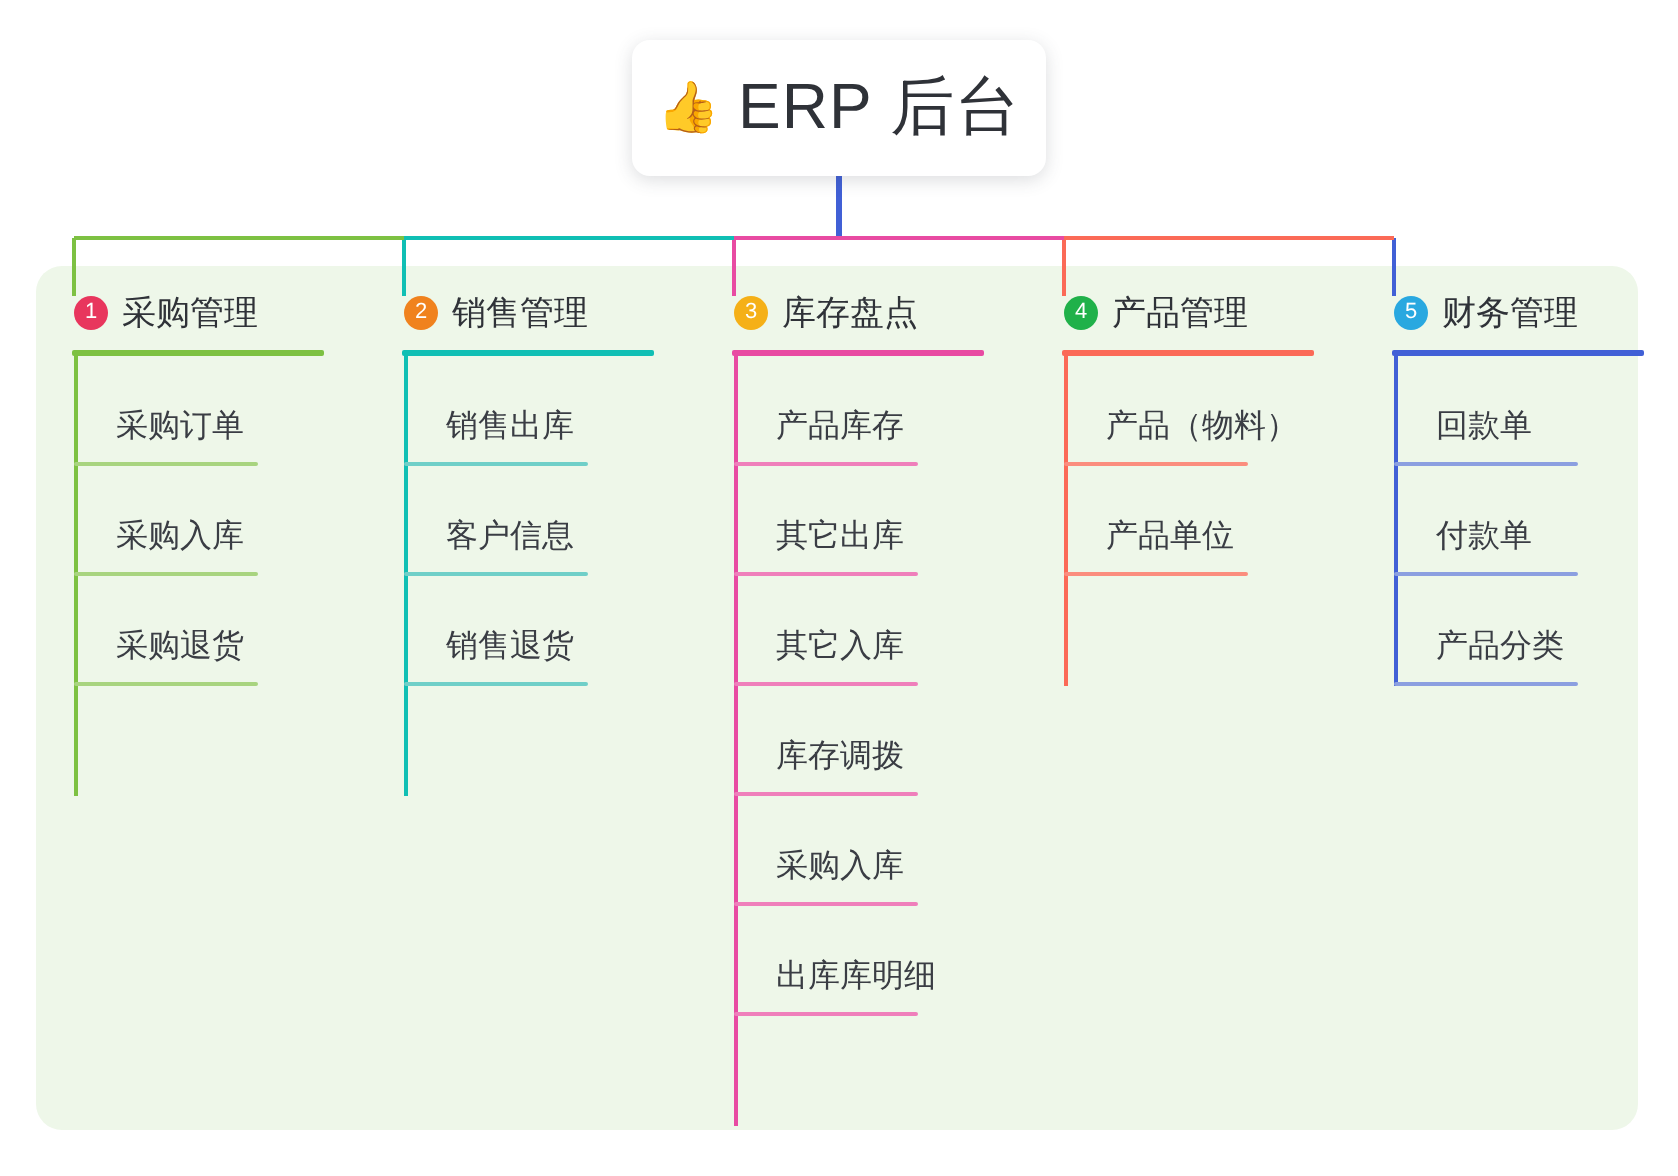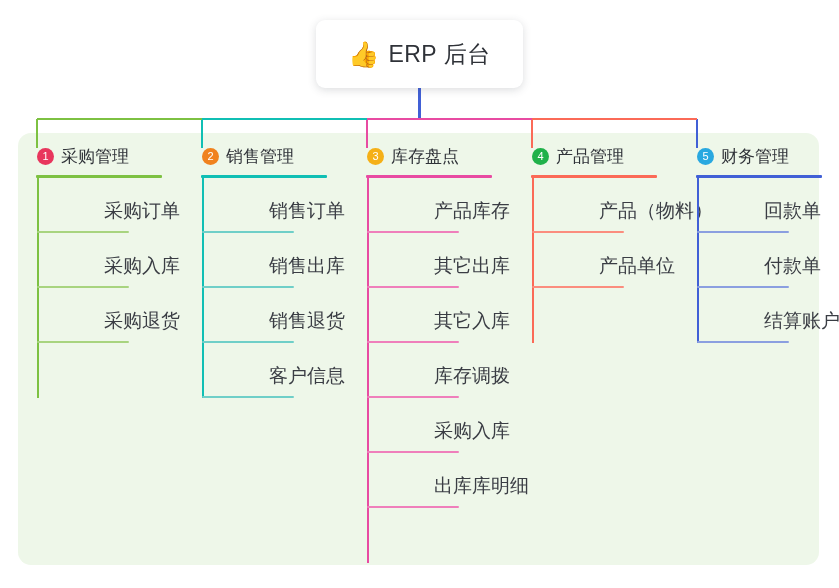--- a/index.html
+++ b/index.html
@@ -36,21 +36,21 @@
     justify-content: center;
     gap: 9px;
     box-sizing: border-box;
   }
   #root-node .root-emoji {
     font-size: 25px;
     line-height: 1;
     display: inline-block;
   }
   #root-node .root-title {
-    font-size: 23px;
+    font-size: 32px;
     color: #2f3238;
     letter-spacing: 0.5px;
     white-space: nowrap;
   }
 
   
   #connectors {
     position: absolute;
     left: 0;
     top: 0;
@@ -121,24 +121,23 @@
   .leaf {
     position: relative;
     height: 55px;
     box-sizing: border-box;
     padding-left: 21px;
   }
   .leaf-label {
     position: absolute;
     left: 21px;
     bottom: 9px;
-    font-size: 19px;
+    font-size: 16px;
     color: #3a3d44;
     white-space: nowrap;
-    margin-left: 46px;
   }
   .leaf-rule {
     position: absolute;
     left: 0;
     bottom: 0;
     height: 2px;
     border-radius: 1px;
   }
 </style>
 </head>
@@ -192,35 +191,31 @@
       </div>
       <div class="branch" style="left: 183px; width: 165px;">
         <div class="branch-head">
           <span class="badge" style="background: rgb(240, 130, 30);">2</span>
           <span class="branch-title">销售管理</span>
         </div>
         <div class="head-rule" style="background: rgb(16, 191, 180); width: 126px;"></div>
         <div class="leaves">
           <div class="spine" style="background: rgb(16, 191, 180); height: 220px;"></div>
           <div class="leaf">
-            <span class="leaf-label">销售订单</span>
-            <div class="leaf-rule" style="background: rgb(111, 207, 200); width: 92px;"></div>
-          </div>
-          <div class="leaf">
             <span class="leaf-label">销售出库</span>
             <div class="leaf-rule" style="background: rgb(111, 207, 200); width: 92px;"></div>
           </div>
           <div class="leaf">
+            <span class="leaf-label">客户信息</span>
+            <div class="leaf-rule" style="background: rgb(111, 207, 200); width: 92px;"></div>
+          </div>
+          <div class="leaf">
             <span class="leaf-label">销售退货</span>
             <div class="leaf-rule" style="background: rgb(111, 207, 200); width: 92px;"></div>
           </div>
-          <div class="leaf">
-            <span class="leaf-label">客户信息</span>
-            <div class="leaf-rule" style="background: rgb(111, 207, 200); width: 92px;"></div>
-          </div>
         </div>
       </div>
       <div class="branch" style="left: 348px; width: 165px;">
         <div class="branch-head">
           <span class="badge" style="background: rgb(245, 176, 23);">3</span>
           <span class="branch-title">库存盘点</span>
         </div>
         <div class="head-rule" style="background: rgb(232, 75, 162); width: 126px;"></div>
         <div class="leaves">
           <div class="spine" style="background: rgb(232, 75, 162); height: 385px;"></div>
@@ -278,20 +273,20 @@
           <div class="spine" style="background: rgb(65, 96, 214); height: 165px;"></div>
           <div class="leaf">
             <span class="leaf-label">回款单</span>
             <div class="leaf-rule" style="background: rgb(139, 159, 224); width: 92px;"></div>
           </div>
           <div class="leaf">
             <span class="leaf-label">付款单</span>
             <div class="leaf-rule" style="background: rgb(139, 159, 224); width: 92px;"></div>
           </div>
           <div class="leaf">
-            <span class="leaf-label">结算账户</span>
+            <span class="leaf-label">产品分类</span>
             <div class="leaf-rule" style="background: rgb(139, 159, 224); width: 92px;"></div>
           </div>
         </div>
       </div>
     </div>
 
 </div>
 
 </body></html>

